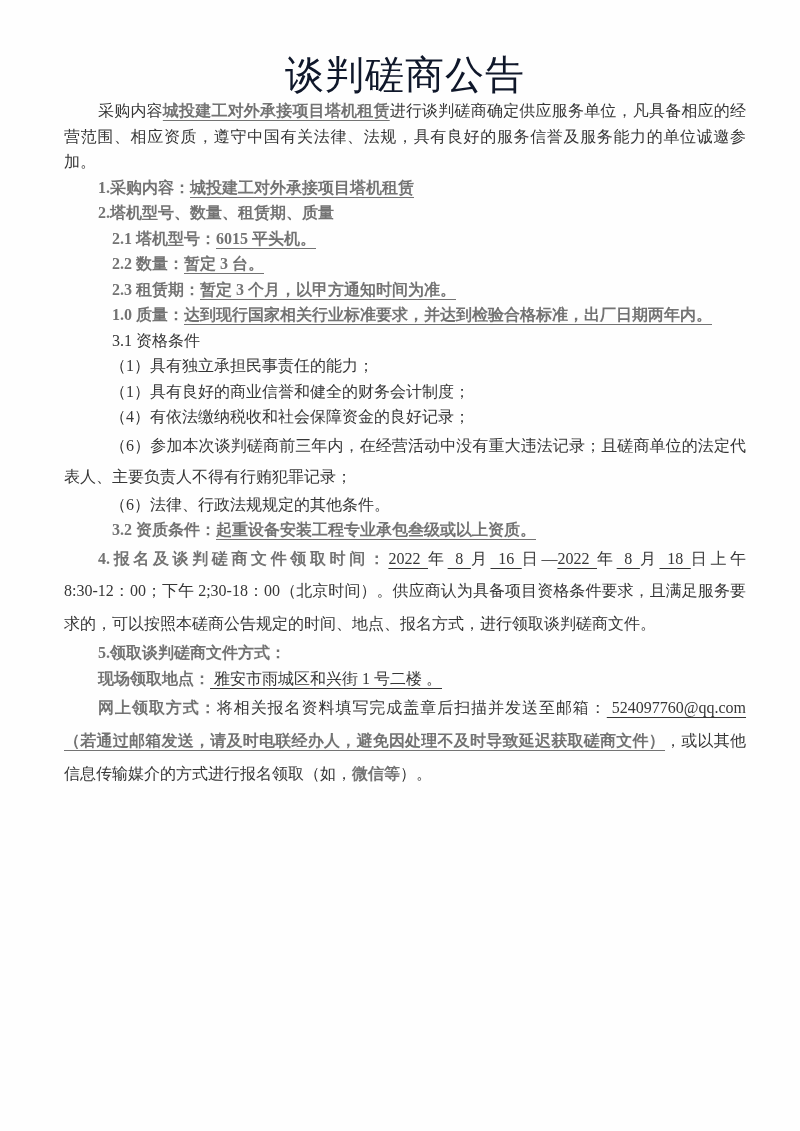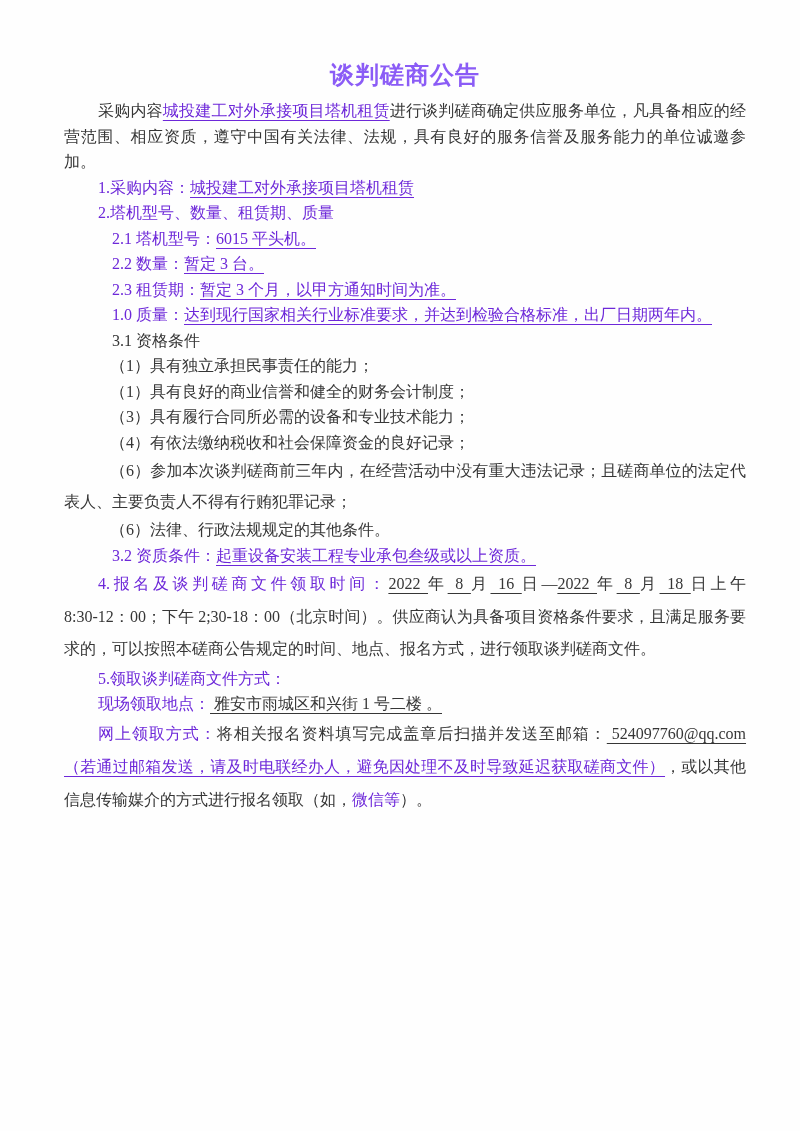--- a/index.html
+++ b/index.html
@@ -6,33 +6,33 @@
   .page{
     width:800px;height:1131px;box-sizing:border-box;
     background:#fefefe;color:#363636;
     padding:52px 54px 0 64px;
     font-family:"Liberation Serif","DejaVu Serif",serif;
     font-size:16px;
     overflow:hidden;
   }
   h1.title{
     margin:0;padding:0;text-align:center;
-    font-size:24px;line-height:46px;font-weight:bold;
-    color:#8b5cf6;letter-spacing:1px;
+    font-size:39px;line-height:46px;font-weight:normal;
+    color:#0f172a;letter-spacing:1px;
   }
   p.para{margin:0;padding:0;text-align:justify;color:#363636;}
   .ln25{line-height:25.5px;}
   .ln31{line-height:31px;}
   .ln32{line-height:32.5px;}
   .ln33{line-height:33px;}
   .ind1{text-indent:34px;}
   .ind2{text-indent:48px;}
   .ind3{text-indent:46px;}
   .nw{white-space:nowrap;}
-  .b{font-weight:normal;color:#6d28d9;}
+  .b{font-weight:bold;color:#737373;}
   .u{text-decoration:underline;text-underline-offset:4px;text-decoration-thickness:1px;}
   .mt0{margin-top:0;}
   .mt2{margin-top:2px;}
   .mt4{margin-top:4px;}
   .mt5{margin-top:5px;}
   .mt6{margin-top:6px;}
   .mt7{margin-top:7px;}
   .mt9{margin-top:9px;}
   .mt10{margin-top:10px;}
   .mt11{margin-top:11px;}
@@ -60,21 +60,20 @@
 
   <p class="para ln25 ind2 nw mt7"><span class="b">1.0 质量：</span><span class="b u">达到现行国家相关行业标准要求，并达到检验合格标准，出厂日期两年内。</span></p>
 
 
   <p class="para ln25 ind2 nw mt11"><span>3.1 资格条件</span></p>
 
   <p class="para ln25 ind3 nw mt6"><span>（1）具有独立承担民事责任的能力；</span></p>
 
   <p class="para ln25 ind3 nw mt10"><span>（1）具有良好的商业信誉和健全的财务会计制度；</span></p>
 
-  <p class="para ln25 ind3 nw mt9"><span>（3）具有履行合同所必需的设备和专业技术能力；</span></p>
 
   <p class="para ln25 ind3 nw mt9"><span>（4）有依法缴纳税收和社会保障资金的良好记录；</span></p>
 
   <p class="para ln31 ind3 mt6"><span>（6）参加本次谈判磋商前三年内，在经营活动中没有重大违法记录；且磋商单位的法定代表人、主要负责人不得有行贿犯罪记录；</span></p>
 
   <p class="para ln25 ind3 nw mt7"><span>（6）法律、行政法规规定的其他条件。</span></p>
 
   <p class="para ln25 ind2 nw mt7"><span class="b">3.2 资质条件：</span><span class="b u">起重设备安装工程专业承包叁级或以上资质。</span></p>
 
   <p class="para ln32 ind1 mt6"><span class="b">4.报名及谈判磋商文件领取时间：</span><span class="u">2022 </span><span>年</span><span class="u"> 8 </span><span>月</span><span class="u"> 16 </span><span>日—</span><span class="u">2022 </span><span>年</span><span class="u"> 8 </span><span>月</span><span class="u"> 18 </span><span>日上午 </span><span class="nwseg">8:30-12：00；下午 2;30-18：00（北京时间）。</span><span>供应商认为具备项目资格条件要求，且满足服务要求的，可以按照本磋商公告规定的时间、地点、报名方式，进行领取谈判磋商文件。</span></p>

